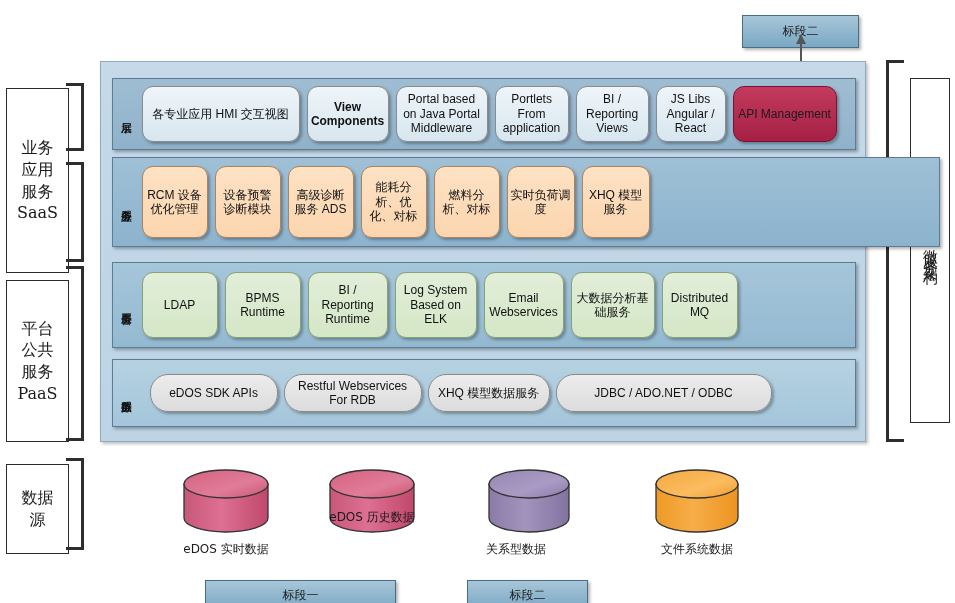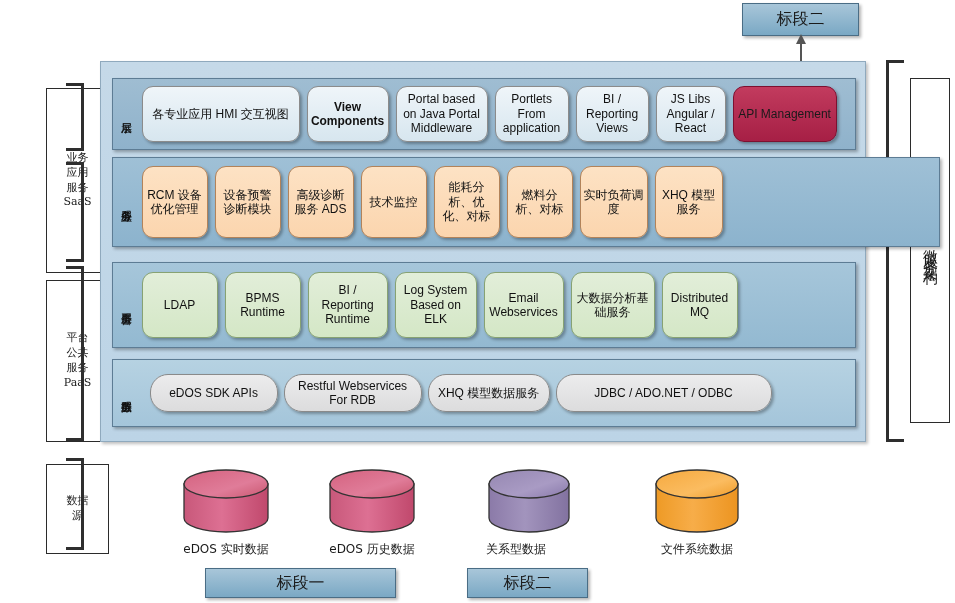--- a/index.html
+++ b/index.html
@@ -17,25 +17,24 @@
   .abs { position: absolute; box-sizing: border-box; }
 
   
   .cat-box {
     border: 1px solid #2b2b2b;
     background: #ffffff;
     display: flex;
     align-items: center;
     justify-content: center;
     text-align: center;
-    font-size: 11px;
+    font-size: 16px;
     color: #1a1a1a;
     line-height: 1.35;
     font-family: "DejaVu Serif", "Liberation Serif", serif;
-    margin-left: 40px;
   }
   .cat-box span { display: block; }
 
   
   .bracket {
     border: 3px solid #2e2e2e;
     border-left: none;
     border-radius: 0;
   }
   .bracket-left {
@@ -127,24 +126,25 @@
     height: 38px;
   }
 
   
   .tag-box {
     background: linear-gradient(to bottom, #a8c6d9 0%, #7aa8c4 100%);
     border: 1px solid #4a6d85;
     display: flex;
     align-items: center;
     justify-content: center;
-    font-size: 16px;
+    font-size: 12px;
     color: #1a1a1a;
     box-shadow: 2px 2px 3px rgba(0,0,0,0.3);
     font-family: "DejaVu Serif", "Liberation Serif", serif;
+    margin-top: 12px;
   }
 
   
   .right-box {
     border: 1px solid #2b2b2b;
     background: #ffffff;
     display: flex;
     align-items: center;
     justify-content: center;
     font-size: 15px;
@@ -252,23 +252,20 @@
       <div class="node node-biz" style="width:66px;">
           <span>RCM 设备优化管理</span>
         </div>
       <div class="node node-biz" style="width:66px;">
           <span>设备预警诊断模块</span>
         </div>
       <div class="node node-biz" style="width:66px;">
           <span>高级诊断服务 ADS</span>
         </div>
       <div class="node node-biz" style="width:66px;">
-          <span>技术监控</span>
-        </div>
-      <div class="node node-biz" style="width:66px;">
           <span>能耗分析、优化、对标</span>
         </div>
       <div class="node node-biz" style="width:66px;">
           <span>燃料分析、对标</span>
         </div>
       <div class="node node-biz" style="width:68px;">
           <span>实时负荷调度</span>
         </div>
       <div class="node node-biz" style="width:68px;">
           <span>XHQ 模型服务</span>
@@ -338,21 +335,21 @@
   </defs>
   <path d="M2,16 L2,50 A42,14 0 0 0 86,50 L86,16 Z" fill="url(#g0)" stroke="#333" stroke-width="1.3"></path>
   <ellipse cx="44" cy="16" rx="42" ry="14" fill="url(#t0)" stroke="#333" stroke-width="1.3"></ellipse>
 </svg>
 <div class="cyl-label" style="left:160px; top:541px; width:132px;">eDOS 实时数据</div>
 
 <svg class="abs cyl" style="left:328px; top:468px; width:88px; height:68px;" viewBox="0 0 88 68">
   <path d="M2,16 L2,50 A42,14 0 0 0 86,50 L86,16 Z" fill="url(#g0)" stroke="#333" stroke-width="1.3"></path>
   <ellipse cx="44" cy="16" rx="42" ry="14" fill="url(#t0)" stroke="#333" stroke-width="1.3"></ellipse>
 </svg>
-<div class="cyl-label" style="left:306px; top:541px; width:132px;">eDOS 历史数据</div>
+<div class="cyl-label" style="left:306px; top:509px; width:132px;">eDOS 历史数据</div>
 
 <svg class="abs cyl" style="left:487px; top:468px; width:84px; height:68px;" viewBox="0 0 84 68">
   <defs>
     <linearGradient id="g1" x1="0" y1="0" x2="1" y2="0">
       <stop offset="0%" stop-color="#8b7aa8"></stop>
         <stop offset="45%" stop-color="#a294bd"></stop>
       <stop offset="100%" stop-color="#8272a0"></stop>
     </linearGradient>
     <linearGradient id="t1" x1="0" y1="0" x2="1" y2="1">
       <stop offset="0%" stop-color="#9587b1"></stop>

